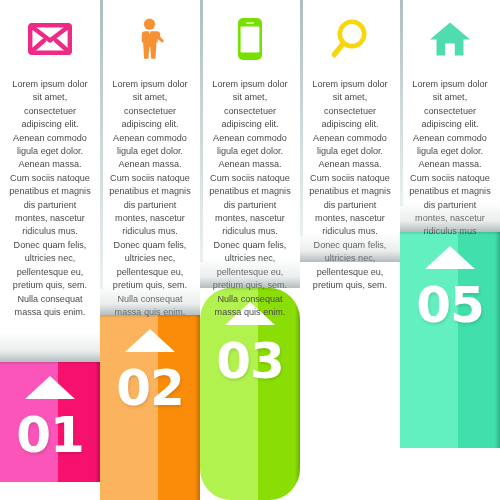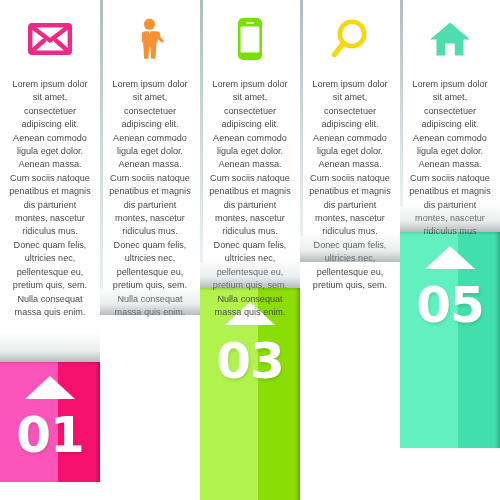--- a/index.html
+++ b/index.html
@@ -156,35 +156,43 @@
             <rect x="2.2" y="2.2" width="39.6" height="27.6" rx="1.5" ry="1.5" fill="none" stroke="#ef2a86" stroke-width="4.4"></rect>
             <path d="M3.5 3.5 L22 17.5 L40.5 3.5" fill="none" stroke="#ef2a86" stroke-width="4.4" stroke-linecap="round" stroke-linejoin="round"></path>
             <path d="M3.5 28.5 L16 17.5 M40.5 28.5 L28 17.5" fill="none" stroke="#ef2a86" stroke-width="4.4" stroke-linecap="round"></path>
           </svg>
         </div>
         <div class="panel-text">Lorem ipsum dolor sit amet, consectetuer adipiscing elit. Aenean commodo ligula eget dolor. Aenean massa. Cum sociis natoque penatibus et magnis dis parturient montes, nascetur ridiculus mus. Donec quam felis, ultricies nec, pellentesque eu, pretium quis, sem. Nulla consequat massa quis enim.</div>
         <div class="panel-bottom-shade"></div>
       </div>
     </div>
     <div class="column" style="left: 100px; width: 100px;">
+      <div class="bar" style="top: 315px; height: 185px;">
+        <div class="bar-light" style="background: rgb(252, 179, 94);"></div>
+        <div class="bar-dark" style="background: rgb(251, 140, 9);"></div>
+        <div class="bar-shadow-top"></div>
+        <div class="bar-shadow-right"></div>
+        <div class="triangle"></div>
+        <div class="bar-number">02</div>
+      </div>
       <div class="panel" style="height: 315px;">
         <div class="panel-divider"></div>
         <div class="icon-wrap">
           <svg width="28" height="42" viewBox="0 0 28 42" aria-hidden="true">
             <circle cx="13.5" cy="6.2" r="5.6" fill="#f79234"></circle>
             <path d="M6.2 13.2 h14.6 a3.4 3.4 0 0 1 3.4 3.4 v2.1 l3.2 3.3 a1.5 1.5 0 0 1 -2.1 2.1 l-3.6 -3.2 v3.4 h-1.2 l-1.0 16.4 h-4.3 l-0.9 -11.2 h-1.0 l-0.9 11.2 h-4.3 l-1.0 -16.4 h-1.3 v-7.7 a3.4 3.4 0 0 1 3.4 -3.4 z" fill="#f79234"></path>
             <path d="M12.6 13.2 l1.0 3.3 l1.0 -3.3 z" fill="#ffffff" opacity="0.9"></path>
           </svg>
         </div>
         <div class="panel-text">Lorem ipsum dolor sit amet, consectetuer adipiscing elit. Aenean commodo ligula eget dolor. Aenean massa. Cum sociis natoque penatibus et magnis dis parturient montes, nascetur ridiculus mus. Donec quam felis, ultricies nec, pellentesque eu, pretium quis, sem. Nulla consequat massa quis enim.</div>
         <div class="panel-bottom-shade"></div>
       </div>
     </div>
     <div class="column" style="left: 200px; width: 100px;">
-      <div class="bar" style="top: 288px; height: 212px;">
+      <div class="bar" style="top: 288px; height: 212px; border-radius: 31px;">
         <div class="bar-light" style="background: rgb(178, 242, 79);"></div>
         <div class="bar-dark" style="background: rgb(138, 222, 6);"></div>
         <div class="bar-shadow-top"></div>
         <div class="bar-shadow-right"></div>
         <div class="triangle"></div>
         <div class="bar-number">03</div>
       </div>
       <div class="panel" style="height: 288px;">
         <div class="panel-divider"></div>
         <div class="icon-wrap">

